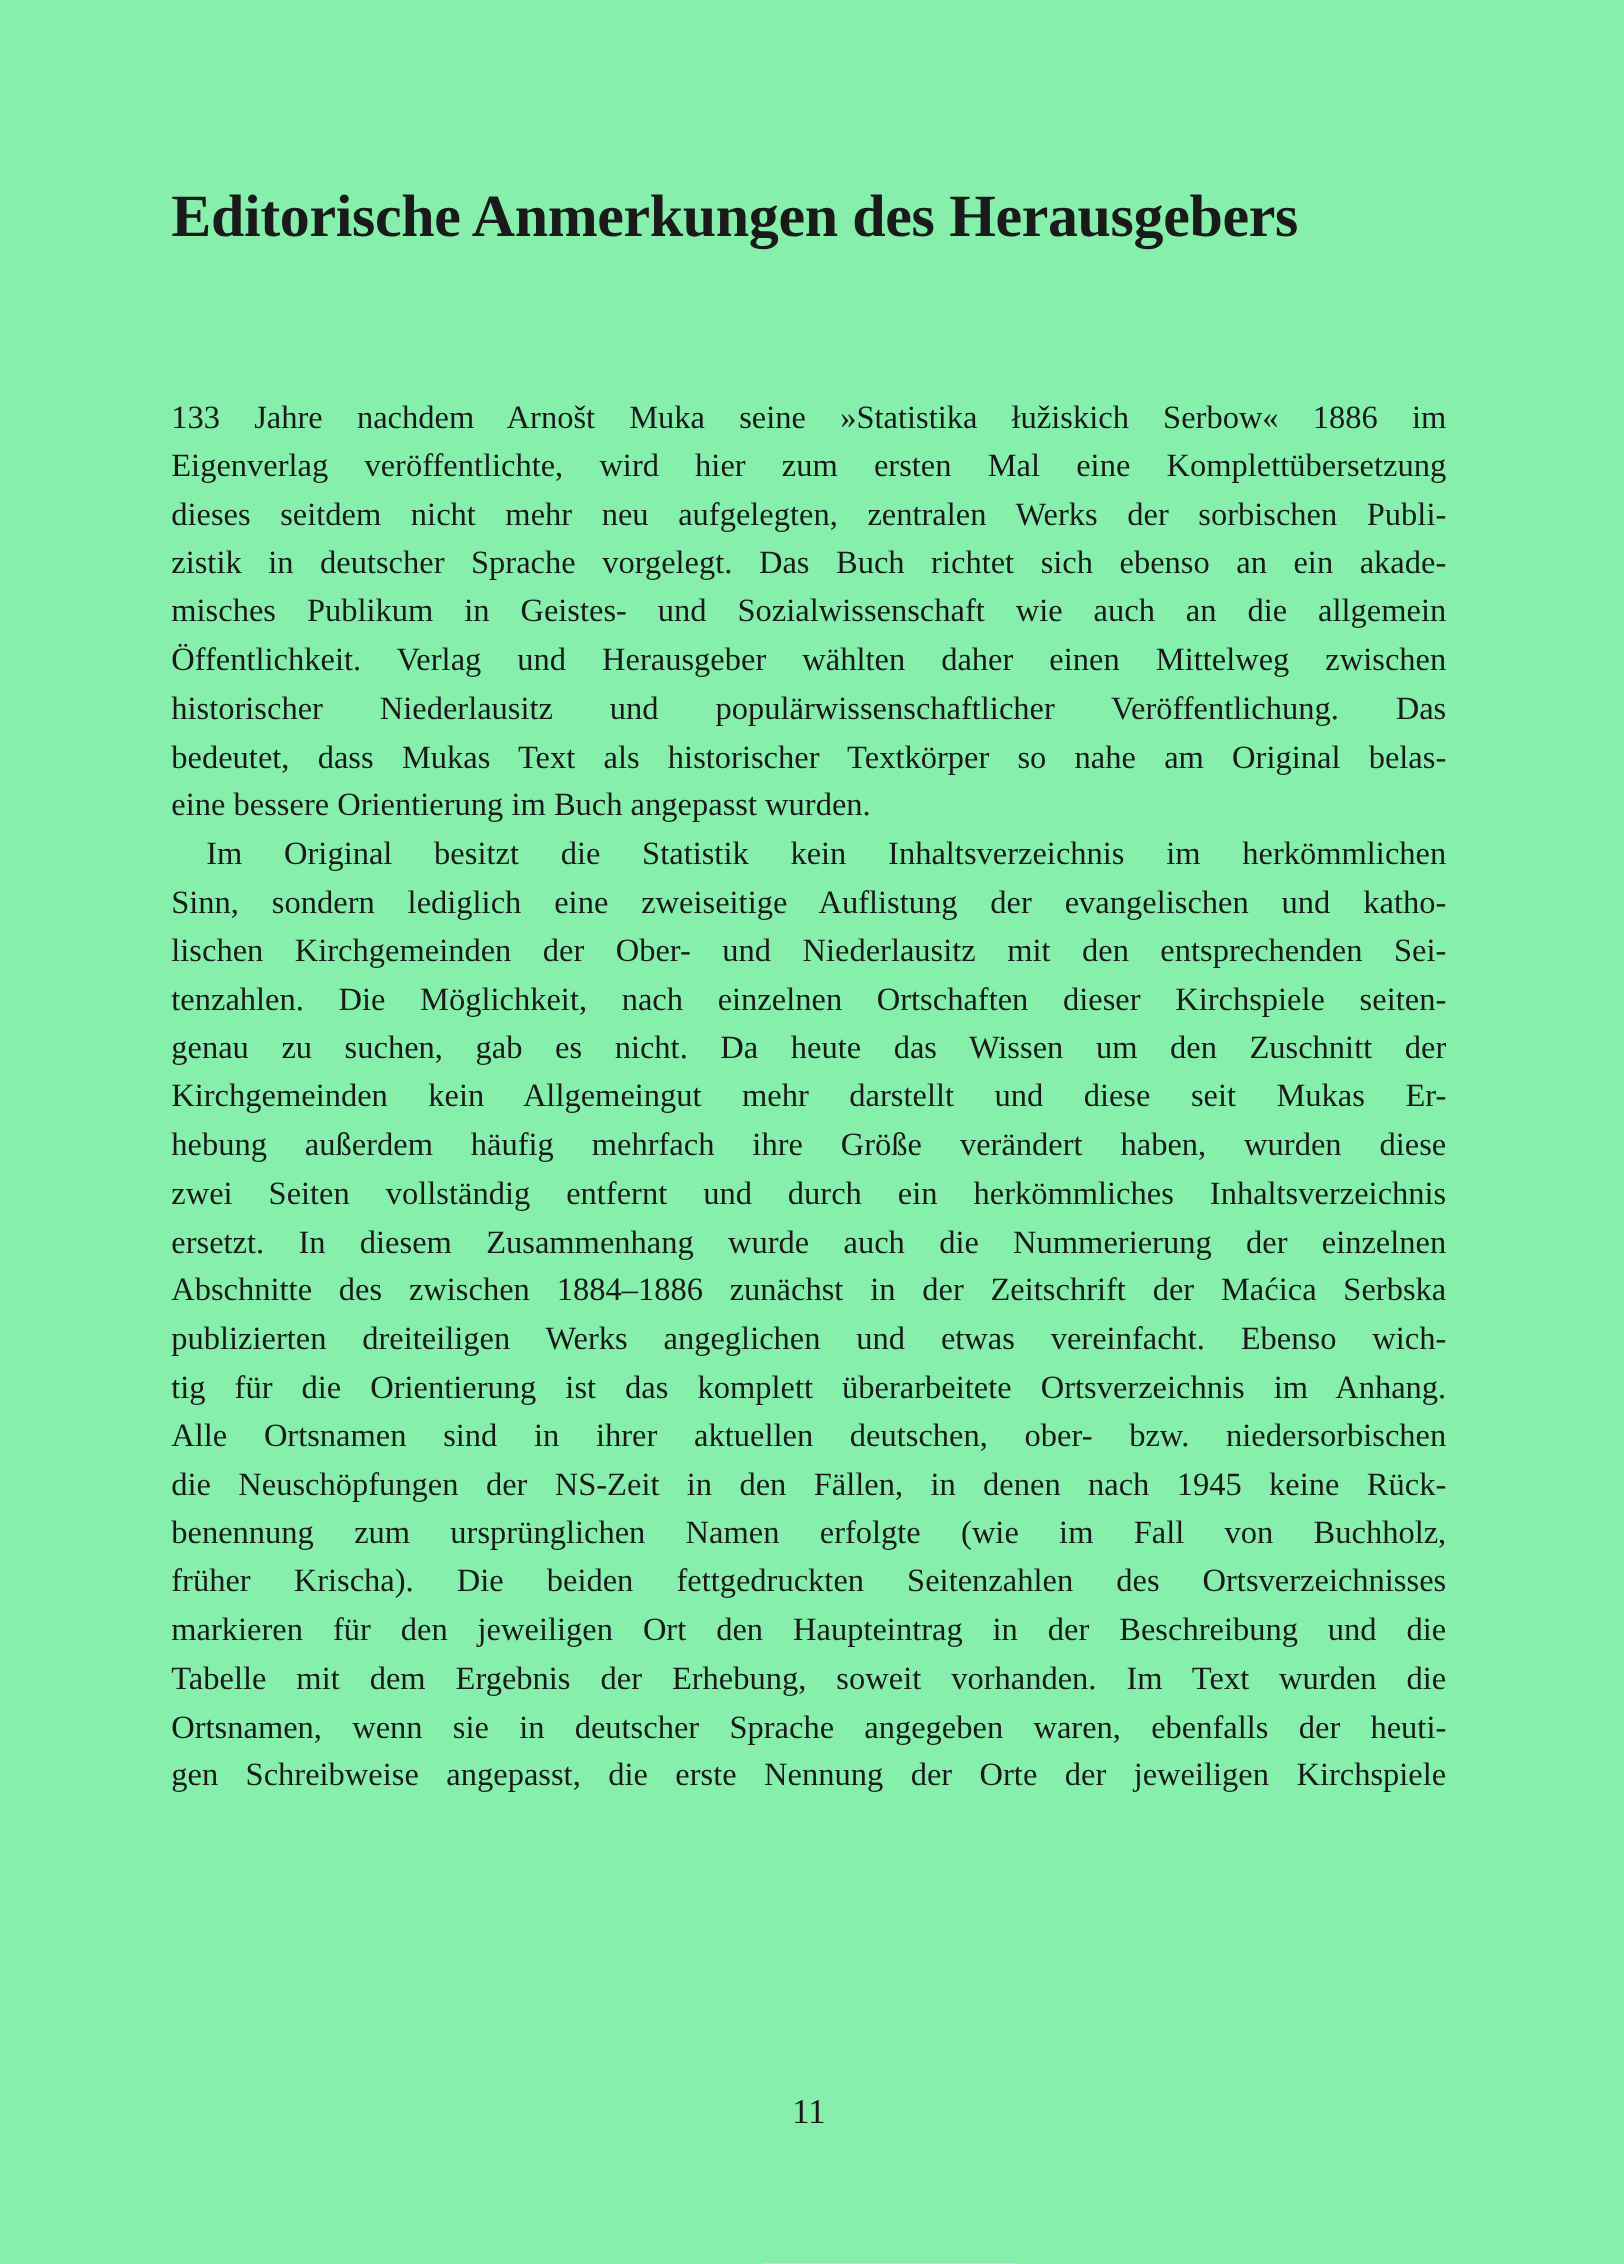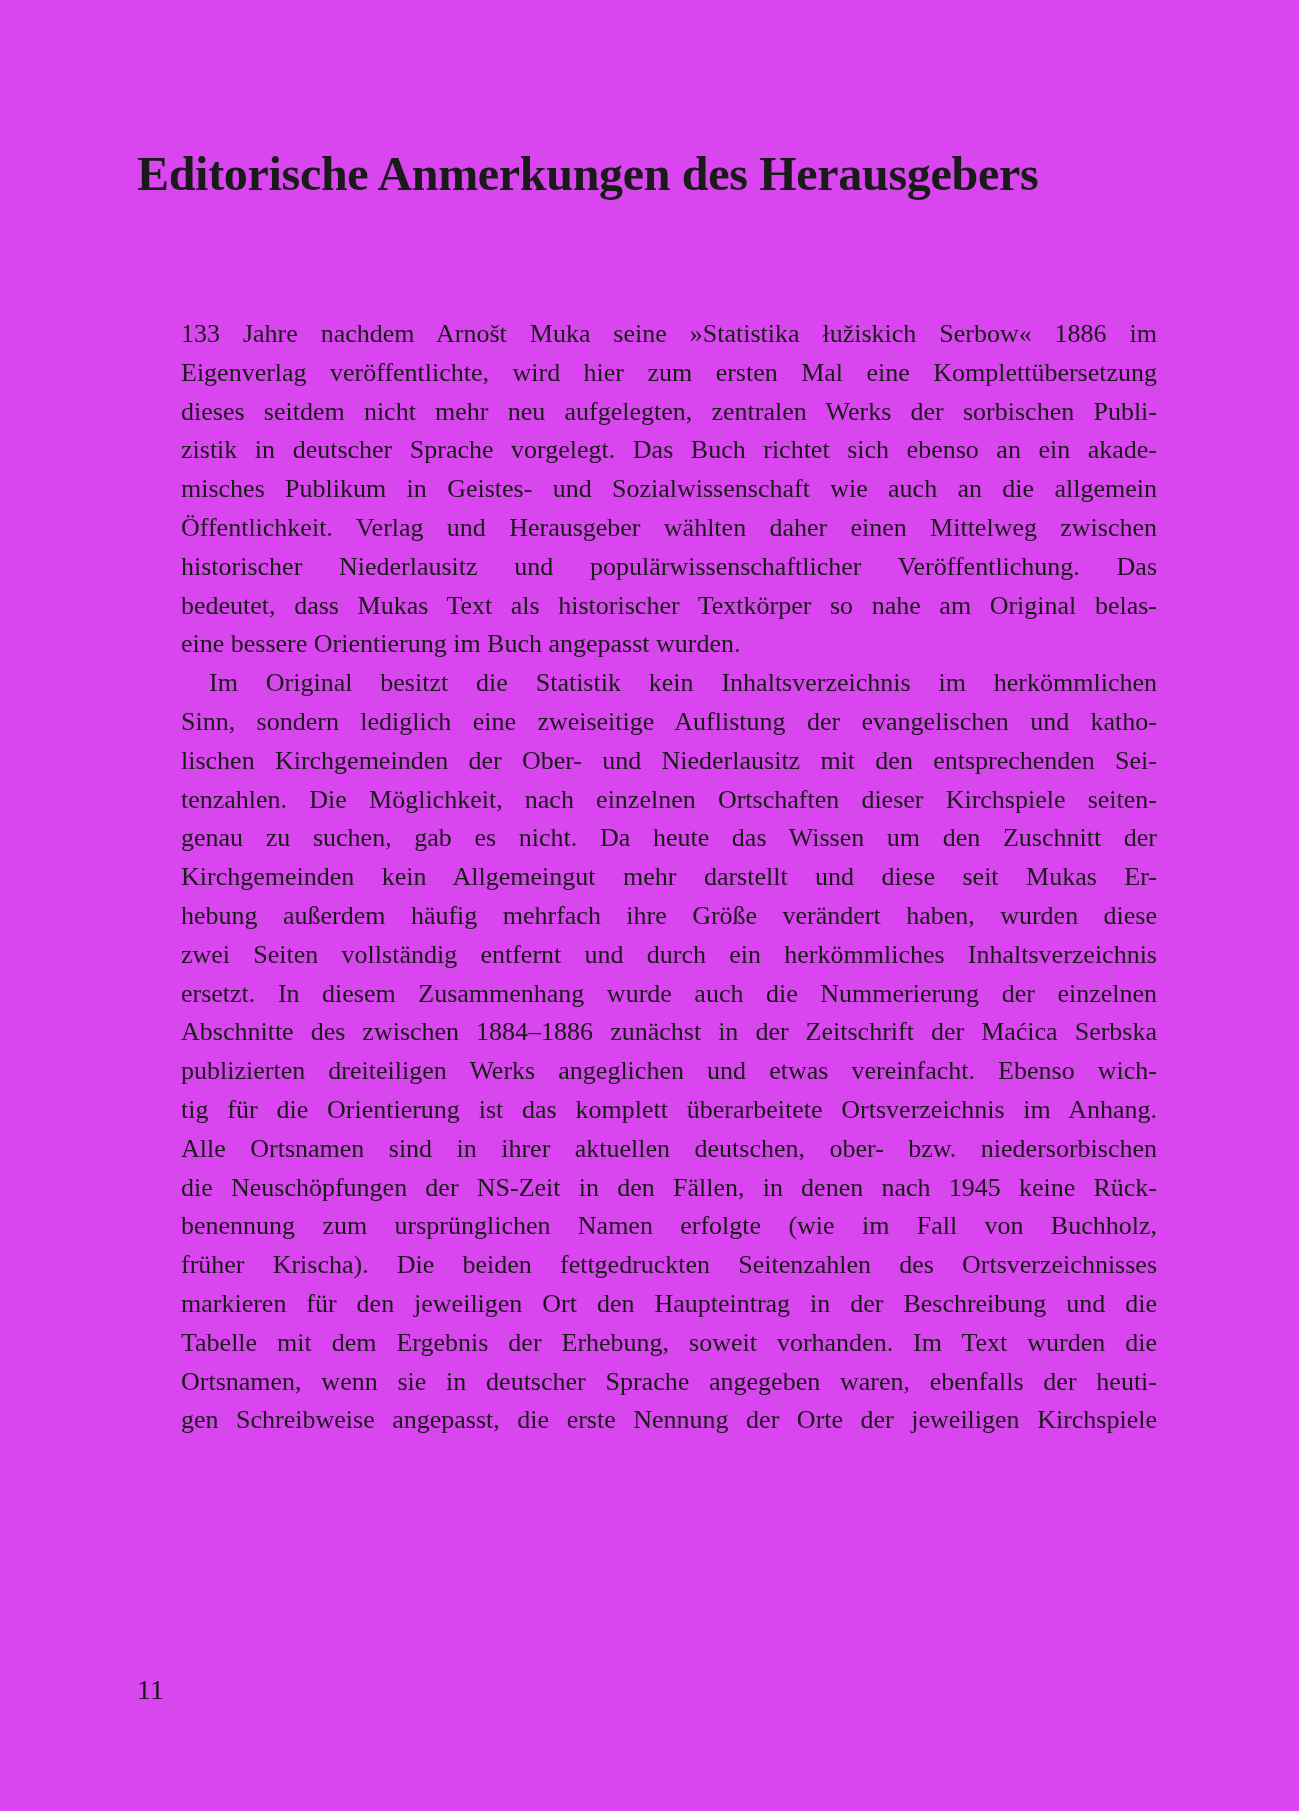--- a/index.html
+++ b/index.html
@@ -4,21 +4,21 @@
 <style>
   html, body {
     margin: 0;
     padding: 0;
     background: #e8e8e8;
   }
   .page {
     position: relative;
     width: 1299px;
     height: 1811px;
-    background: #d946ef;
+    background: #86efac;
     font-family: "Liberation Serif", "DejaVu Serif", serif;
     color: #1a1a1a;
     overflow: hidden;
   }
   .chapter-heading {
     position: absolute;
     left: 137px;
     top: 114px;
     width: 1020px;
     font-size: 48px;
@@ -33,35 +33,34 @@
     top: 315px;
     width: 1020px;
     font-size: 26px;
     line-height: 38.8px;
   }
   .text-line {
     height: 38.8px;
     text-align: justify;
     text-align-last: justify;
     overflow: visible;
-    margin-left: 44px;
   }
   .text-line.flush-left {
     text-align-last: left;
   }
   .text-line.first-indented {
     text-indent: 28px;
   }
   .page-number {
     position: absolute;
     left: 137px;
     top: 1674px;
     width: 1020px;
     font-size: 28px;
-    text-align: left;
+    text-align: center;
   }
 </style>
 </head>
 <body>
 
 <div class="page">
   <h1 class="chapter-heading">Editorische Anmerkungen des Herausgebers</h1>
 
   <div class="body-text">
       <div class="text-line">133 Jahre nachdem Arnošt Muka seine »Statistika łužiskich Serbow« 1886 im</div>

